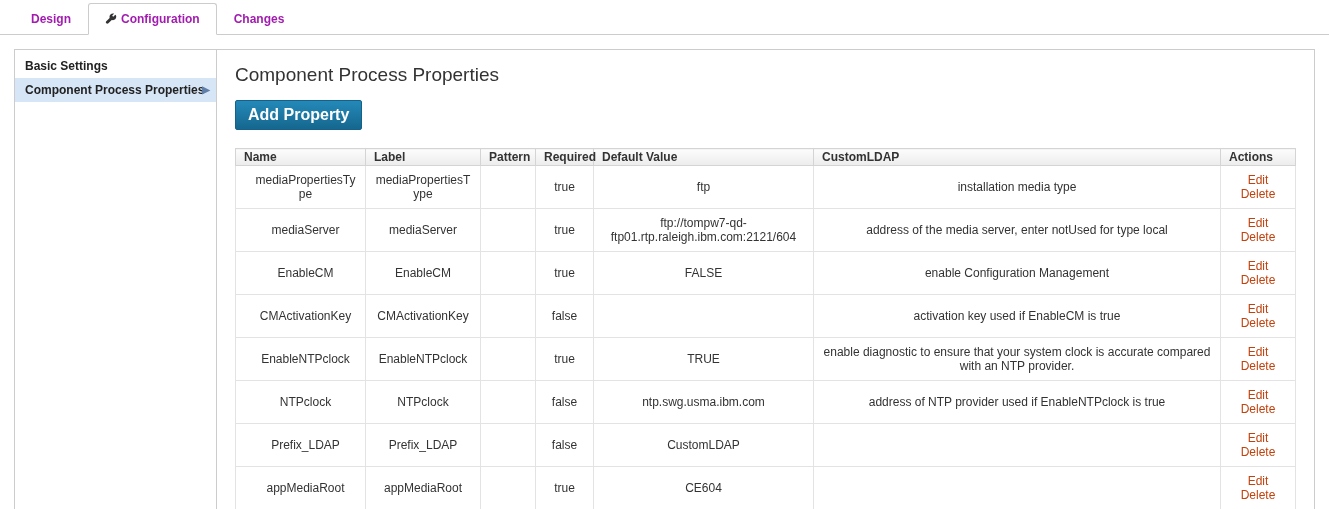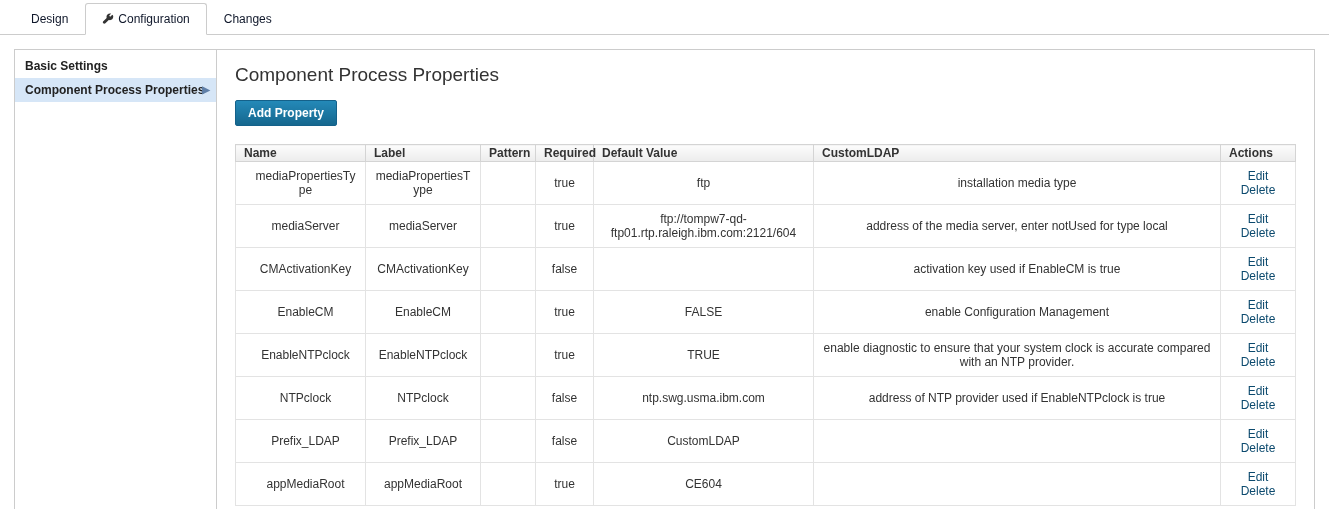--- a/index.html
+++ b/index.html
@@ -16,22 +16,22 @@
     border-bottom: 1px solid #ccc;
     padding-left: 14px;
     margin-top: 2px;
   }
   .tab {
     padding: 8px 16px;
     cursor: pointer;
     border: 1px solid transparent;
     position: relative;
     top: 1px;
-    font-weight: normal;
-    color: #0f172a;
+    font-weight: bold;
+    color: #a21caf;
   }
   .tab.active {
     border: 1px solid #ccc;
     border-bottom: 1px solid #fff;
     background: #fff;
     border-radius: 3px 3px 0 0;
   }
   .tab-icon {
     display: inline-block;
     width: 12px; height: 12px;
@@ -78,21 +78,21 @@
     margin: 4px 0 14px 0;
     font-weight: normal;
   }
   .btn-primary {
     background: #1b7aa6;
     background: linear-gradient(#2489b8,#15678e);
     color: #fff;
     border: 1px solid #14618a;
     padding: 5px 12px;
     font-weight: bold;
-    font-size: 12px;
+    font-size: 16px;
     border-radius: 2px;
     cursor: pointer;
   }
   .table {
     width: 100%;
     border-collapse: collapse;
     margin-top: 18px;
     border: 1px solid #d4d4d4;
     table-layout: fixed;
   }
@@ -111,21 +111,21 @@
     vertical-align: middle;
     word-wrap: break-word;
     text-align: center;
   }
   .col-name { width: 130px; }
   .col-label { width: 115px; }
   .col-pattern { width: 55px; }
   .col-required { width: 58px; }
   .col-default { width: 220px; }
   .col-actions { width: 75px; }
-  .link { color: #0c4a6e; cursor: pointer; }
+  .link { color: #c2410c; cursor: pointer; }
   .name-cell { padding-left: 18px !important; }
 </style>
 </head>
 <body>
 
 <div class="tabs">
   <div class="tab">Design</div>
   <div class="tab active">
     <span class="tab-icon">
       <svg viewBox="0 0 16 16" width="12" height="12">
@@ -185,35 +185,35 @@
             <tr>
               <td class="name-cell">mediaServer</td>
               <td>mediaServer</td>
               <td></td>
               <td>true</td>
               <td>ftp://tompw7-qd-ftp01.rtp.raleigh.ibm.com:2121/604</td>
               <td>address of the media server, enter notUsed for type local</td>
               <td><span class="link">Edit</span> <span class="link">Delete</span></td>
             </tr>
             <tr>
+              <td class="name-cell">EnableCM</td>
+              <td>EnableCM</td>
+              <td></td>
+              <td>true</td>
+              <td>FALSE</td>
+              <td>enable Configuration Management</td>
+              <td><span class="link">Edit</span> <span class="link">Delete</span></td>
+            </tr>
+            <tr>
               <td class="name-cell">CMActivationKey</td>
               <td>CMActivationKey</td>
               <td></td>
               <td>false</td>
               <td></td>
               <td>activation key used if EnableCM is true</td>
-              <td><span class="link">Edit</span> <span class="link">Delete</span></td>
-            </tr>
-            <tr>
-              <td class="name-cell">EnableCM</td>
-              <td>EnableCM</td>
-              <td></td>
-              <td>true</td>
-              <td>FALSE</td>
-              <td>enable Configuration Management</td>
               <td><span class="link">Edit</span> <span class="link">Delete</span></td>
             </tr>
             <tr>
               <td class="name-cell">EnableNTPclock</td>
               <td>EnableNTPclock</td>
               <td></td>
               <td>true</td>
               <td>TRUE</td>
               <td>enable diagnostic to ensure that your system clock is accurate compared with an NTP provider.</td>
               <td><span class="link">Edit</span> <span class="link">Delete</span></td>

